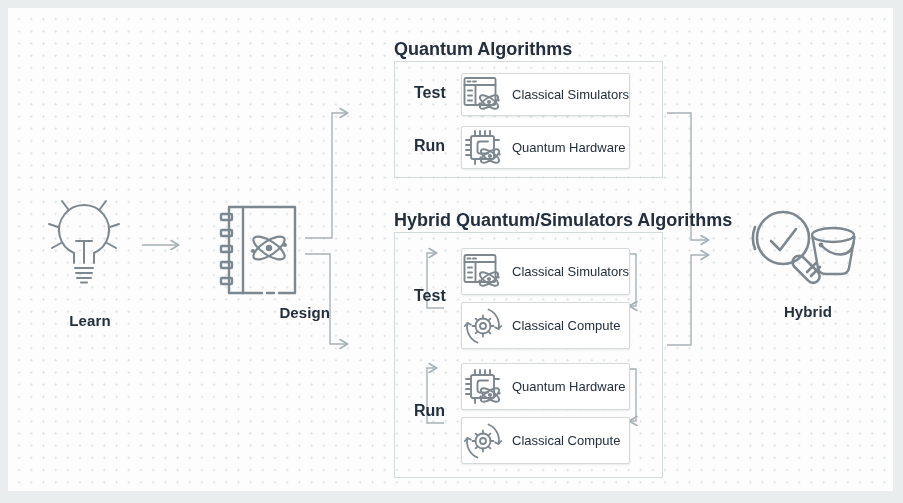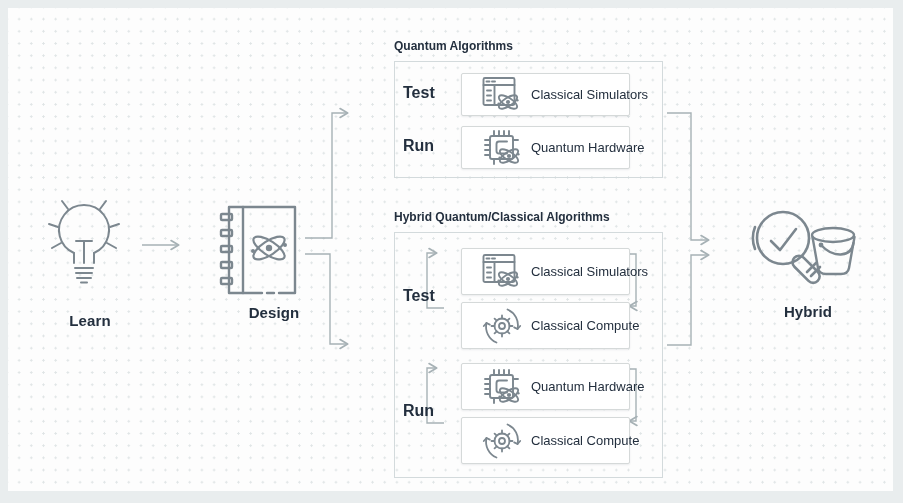--- a/index.html
+++ b/index.html
@@ -19,33 +19,33 @@
   }
   .connectors{position:absolute;left:0;top:0;width:903px;height:503px;pointer-events:none;}
   .connectors path{stroke:#a6b1b5;stroke-width:1.4;fill:none;}
   .stage-icon{position:absolute;}
   .stage-icon svg{overflow:visible;}
   .stage-label{
     position:absolute;text-align:center;
     font-weight:bold;font-size:15px;letter-spacing:.1px;color:#232f3e;
   }
   .section-title{
-    position:absolute;font-weight:bold;font-size:12px;color:#232f3e;text-align:center;
+    position:absolute;font-weight:bold;font-size:18px;color:#232f3e;text-align:center;
   }
   .section-box{
     position:absolute;border:1px solid #d3dadc;background:transparent;
   }
   .group-label{
-    position:absolute;font-weight:bold;font-size:16px;color:#232f3e;
+    position:absolute;font-weight:bold;font-size:16px;color:#232f3e;margin-left:11px;
   }
   .card{
     position:absolute;left:453px;width:169px;
     background:#ffffff;border:1px solid #d5d9d9;border-radius:2px;
     box-shadow:0 1px 2px rgba(0,30,50,.08);
-    display:flex;align-items:center;box-sizing:border-box;padding-left:20px;
+    display:flex;align-items:center;box-sizing:border-box;padding-left:1px;
   }
   .card .icon{flex:0 0 auto;width:40px;height:40px;margin-right:9px;}
   .card .icon svg{overflow:visible;display:block;}
   .card .card-text{font-size:13px;color:#232f3e;white-space:nowrap;}
   .ic{stroke:#7c878f;fill:none;stroke-width:2;stroke-linecap:round;stroke-linejoin:round;}
   .icf{fill:#7c878f;stroke:none;}
 </style>
 </head>
 <body>
 
@@ -94,21 +94,21 @@
       </g>
       <g class="ic" style="stroke-width:2.2;">
         <ellipse cx="54" cy="48" rx="18" ry="7" transform="rotate(-33 54 48)"></ellipse>
         <ellipse cx="54" cy="48" rx="18" ry="7" transform="rotate(33 54 48)"></ellipse>
       </g>
       <circle class="icf" cx="54" cy="48" r="3.2"></circle>
       <circle class="icf" cx="38" cy="51" r="2"></circle>
       <circle class="icf" cx="70" cy="45" r="2"></circle>
     </svg>
   </div>
-  <div class="stage-label" style="left:218px;top:296px;width:96px;">Design</div>
+  <div class="stage-label" style="left:226px;top:296px;width:96px;text-align:right;">Design</div>
 
   <div class="section-title" style="left:386px;top:31px;">Quantum Algorithms</div>
   <div class="section-box" style="left:386px;top:53px;width:267px;height:115px;"></div>
   <div class="group-label" style="left:395px;top:76px;">Test</div>
   <div class="group-label" style="left:395px;top:129px;">Run</div>
 
   <div class="card" style="top:65px;height:43px;">
     <span class="icon">
       <svg width="40" height="40" viewBox="0 0 40 40">
         <g class="ic" style="stroke-width:1.9;">
@@ -141,21 +141,21 @@
           <ellipse cx="27" cy="28" rx="10.5" ry="4.2" transform="rotate(33 27 28)"></ellipse>
         </g>
         <circle class="icf" cx="27" cy="28" r="2.1"></circle>
         <circle class="icf" cx="17.7" cy="29.8" r="1.3"></circle>
         <circle class="icf" cx="36.3" cy="26.2" r="1.3"></circle>
       </svg>
     </span>
     <span class="card-text">Quantum Hardware</span>
   </div>
 
-  <div class="section-title" style="left:386px;top:202px;">Hybrid Quantum/Classical Algorithms</div>
+  <div class="section-title" style="left:386px;top:202px;">Hybrid Quantum/Simulators Algorithms</div>
   <div class="section-box" style="left:386px;top:224px;width:267px;height:244px;"></div>
   <div class="group-label" style="left:395px;top:279px;">Test</div>
   <div class="group-label" style="left:395px;top:394px;">Run</div>
 
   <div class="card" style="top:240px;height:47px;">
     <span class="icon">
       <svg width="40" height="40" viewBox="0 0 40 40">
         <g class="ic" style="stroke-width:1.9;">
           <rect x="1.5" y="3" width="31" height="27" rx="1.5"></rect>
           <path d="M1.5,10 H32.5"></path>

